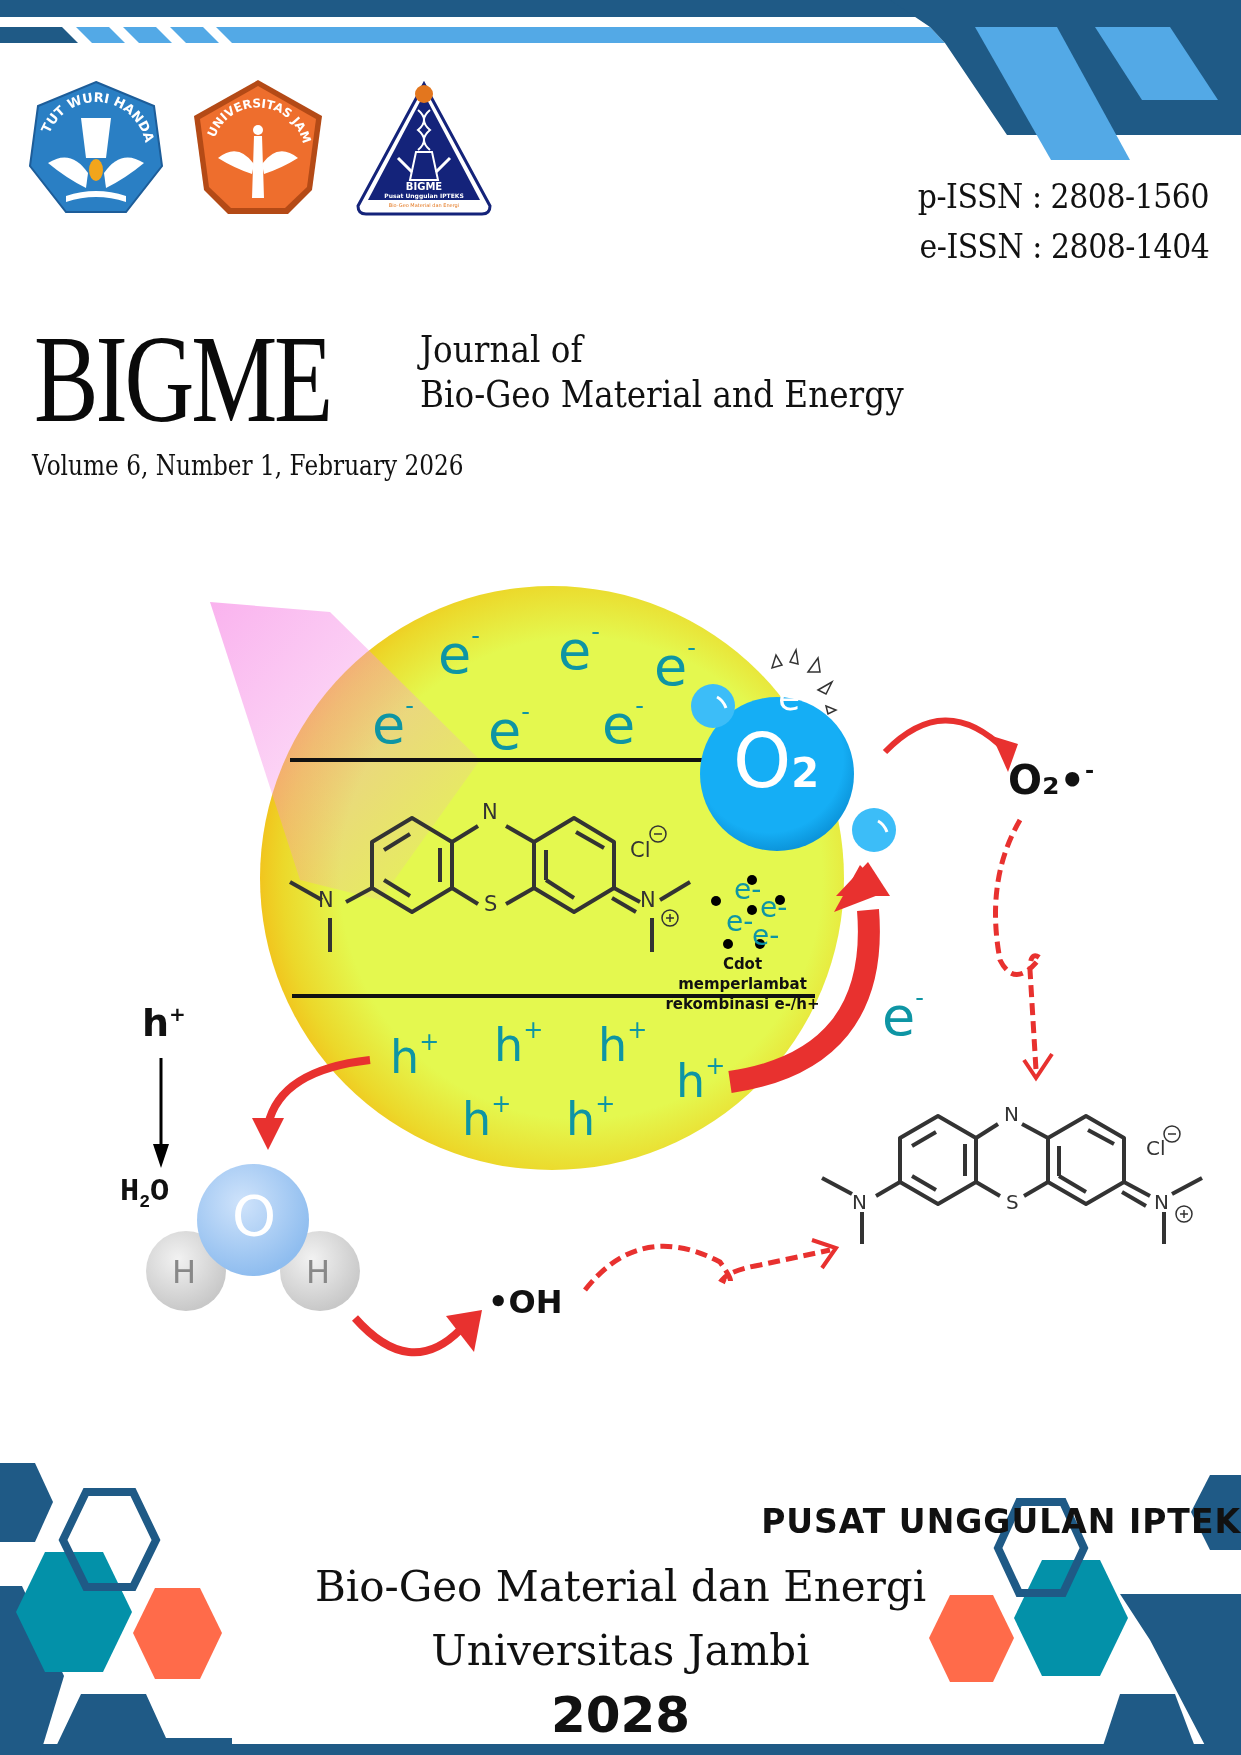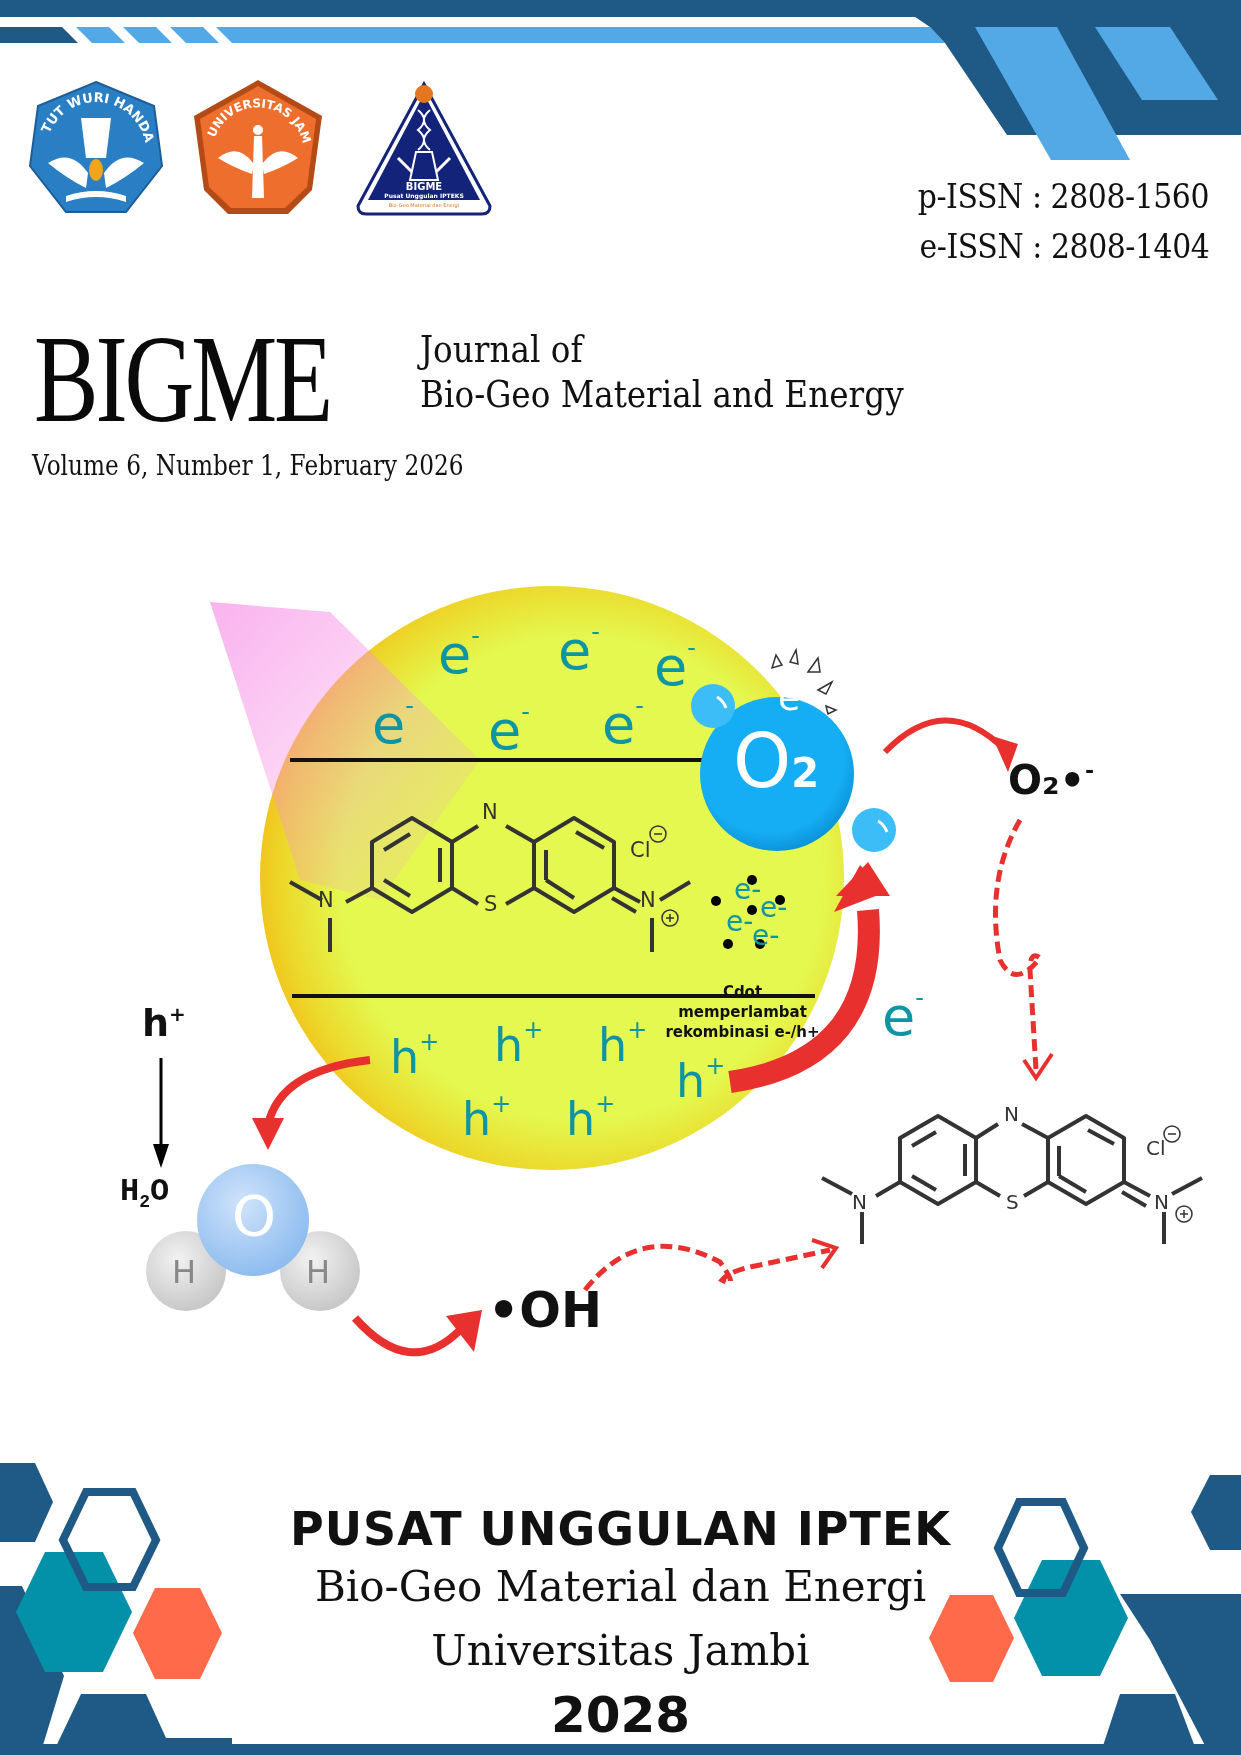--- a/index.html
+++ b/index.html
@@ -9,21 +9,21 @@
   svg { display: block; }
 
   
   .issn { right: 32px; font-family: "DejaVu Serif", serif; font-size: 34px; letter-spacing: -0.5px; color: #111; white-space: nowrap; transform: scaleX(0.88); transform-origin: right center; }
   .bigme { left: 34px; top: 318px; font-family: "Liberation Serif", serif; font-size: 124px; line-height: 1; letter-spacing: -4px; transform: scaleX(0.78); transform-origin: left top; color: #0a0a0a; }
   .jtitle { left: 420px; font-family: "DejaVu Serif", serif; font-size: 38px; line-height: 1; transform: scaleX(0.86); transform-origin: left top; white-space: nowrap; }
   .volume { left: 32px; top: 450px; font-family: "DejaVu Serif", serif; font-size: 27px; transform: scaleX(0.86); transform-origin: left top; white-space: nowrap; }
 
   
   .footer-text { left: 0; width: 1241px; text-align: center; white-space: nowrap; }
-  .pusat { top: 1502px; font-family: "DejaVu Sans", sans-serif; font-weight: bold; font-size: 46px; letter-spacing: 1px; }
+  .pusat { top: 1502px; font-family: "DejaVu Sans", sans-serif; font-weight: bold; font-size: 33px; letter-spacing: 1px; text-align: right; }
   .biogeo { top: 1562px; font-family: "DejaVu Serif", serif; font-size: 42px; }
   .univ { top: 1626px; font-family: "DejaVu Serif", serif; font-size: 42px; }
   .year { top: 1686px; font-family: "DejaVu Sans", sans-serif; font-weight: bold; font-size: 50px; }
 
   
   .teal { color: #0e95a4; font-family: "DejaVu Sans", sans-serif; }
   .lbl-e { font-size: 54px; line-height: 1; }
   .lbl-e sup, .lbl-h sup { font-size: 24px; vertical-align: top; position: relative; top: -4px; }
   .lbl-h { font-size: 46px; line-height: 1; }
   .blk { color: #111; font-family: "DejaVu Sans", sans-serif; font-weight: bold; }
@@ -251,42 +251,42 @@
 <div class="abs" style="left:482px;top:800px;font-family:'DejaVu Sans',sans-serif;font-size:21px;color:#333;">N</div>
 <div class="abs" style="left:484px;top:892px;font-family:'DejaVu Sans',sans-serif;font-size:21px;color:#333;">S</div>
 <div class="abs" style="left:318px;top:888px;font-family:'DejaVu Sans',sans-serif;font-size:21px;color:#333;">N</div>
 <div class="abs" style="left:640px;top:888px;font-family:'DejaVu Sans',sans-serif;font-size:21px;color:#333;">N</div>
 <div class="abs" style="left:630px;top:838px;font-family:'DejaVu Sans',sans-serif;font-size:21px;color:#333;">Cl</div>
 
 <div class="abs teal" style="left:734px;top:876px;font-size:28px;line-height:1;">e-</div>
 <div class="abs teal" style="left:760px;top:894px;font-size:28px;line-height:1;">e-</div>
 <div class="abs teal" style="left:726px;top:908px;font-size:28px;line-height:1;">e-</div>
 <div class="abs teal" style="left:752px;top:922px;font-size:28px;line-height:1;">e-</div>
-<div class="abs cdot-note" style="left:660px;top:954px;width:165px;margin-top:28px;">
+<div class="abs cdot-note" style="left:660px;top:954px;width:165px;">
     <div>Cdot memperlambat</div>
     <div>rekombinasi e-/h+</div>
   </div>
 
 <div class="abs teal lbl-e" style="left:882px;top:990px;"><span>e</span><sup>-</sup></div>
 
 <div class="abs teal lbl-h" style="left:390px;top:1034px;"><span>h</span><sup>+</sup></div>
 <div class="abs teal lbl-h" style="left:494px;top:1022px;"><span>h</span><sup>+</sup></div>
 <div class="abs teal lbl-h" style="left:598px;top:1022px;"><span>h</span><sup>+</sup></div>
 <div class="abs teal lbl-h" style="left:676px;top:1058px;"><span>h</span><sup>+</sup></div>
 <div class="abs teal lbl-h" style="left:462px;top:1096px;"><span>h</span><sup>+</sup></div>
 <div class="abs teal lbl-h" style="left:566px;top:1096px;"><span>h</span><sup>+</sup></div>
 
 <div class="abs blk" style="left:142px;top:1004px;font-size:38px;line-height:1;"><span>h</span><sup style="font-size:20px;vertical-align:top;">+</sup></div>
 <div class="abs blk" style="left:120px;top:1176px;font-size:32px;line-height:1;font-family:Liberation Mono, monospace;"><span>H</span><sub style="font-size:18px;">2</sub><span>O</span></div>
 
 <div class="abs" style="left:232px;top:1188px;color:#fff;font-family:'DejaVu Sans',sans-serif;font-size:56px;line-height:1;">O</div>
 <div class="abs" style="left:172px;top:1256px;color:#888;font-family:'DejaVu Sans',sans-serif;font-size:32px;line-height:1;">H</div>
 <div class="abs" style="left:306px;top:1256px;color:#888;font-family:'DejaVu Sans',sans-serif;font-size:32px;line-height:1;">H</div>
 
-<div class="abs blk" style="left:488px;top:1286px;font-size:49px;line-height:1;">•OH</div>
+<div class="abs blk" style="left:488px;top:1286px;font-size:32px;line-height:1;">•OH</div>
 
 <div class="abs" style="left:1004px;top:1102px;font-family:'DejaVu Sans',sans-serif;font-size:20px;color:#333;">N</div>
 <div class="abs" style="left:1006px;top:1190px;font-family:'DejaVu Sans',sans-serif;font-size:20px;color:#333;">S</div>
 <div class="abs" style="left:852px;top:1190px;font-family:'DejaVu Sans',sans-serif;font-size:20px;color:#333;">N</div>
 <div class="abs" style="left:1154px;top:1190px;font-family:'DejaVu Sans',sans-serif;font-size:20px;color:#333;">N</div>
 <div class="abs" style="left:1146px;top:1136px;font-family:'DejaVu Sans',sans-serif;font-size:20px;color:#333;">Cl</div>
 
 <svg class="abs" style="left:0;top:1440px" width="1241" height="315" viewBox="0 1440 1241 315">
 
   <rect x="0" y="1744" width="1241" height="11" fill="#1f5a86"></rect>

